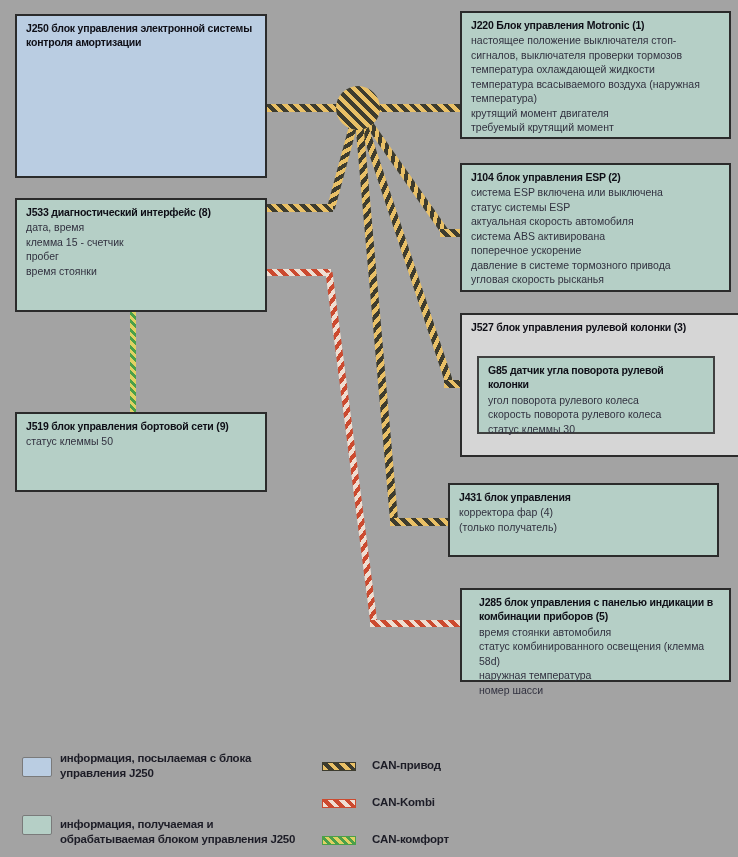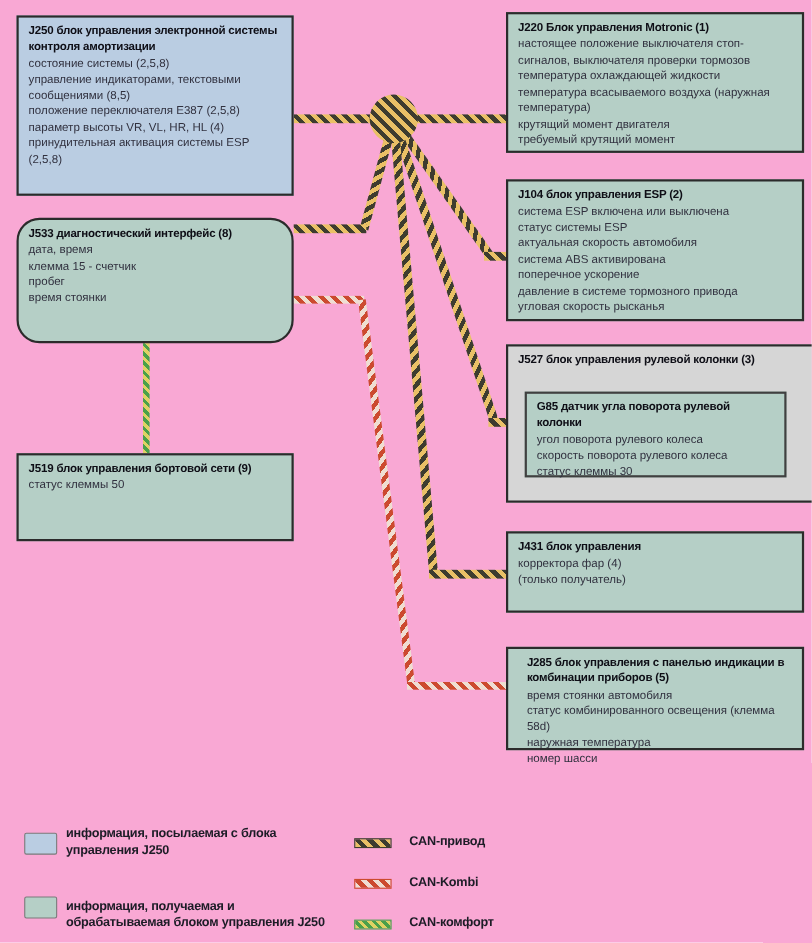--- a/index.html
+++ b/index.html
@@ -1,17 +1,17 @@
 <!DOCTYPE html>
 <html><head>
 <meta charset="utf-8">
 <style>
   html,body { margin:0; padding:0; background:#ffffff; }
   #stage {
-    position:relative; width:738px; height:857px; background:#f9a8d4;
+    position:relative; width:738px; height:857px; background:#a3a3a3;
     font-family:"Liberation Sans", sans-serif; overflow:hidden;
   }
   .box {
     position:absolute; box-sizing:border-box;
     border:2px solid #2b2b2b; padding:5px 9px;
     font-size:10.5px; line-height:1.38; color:#31313f;
   }
   .box-title { font-weight:bold; color:#0e0e16; letter-spacing:-0.2px; margin-bottom:1px; }
   .box-lines { white-space:pre-line; }
   .fill-blue  { background:#bacde2; }
@@ -70,28 +70,23 @@
   <div class="line hatch-kombi" style="left:267px; top:269px; width:64px; height:7px;"></div>
   <div class="line hatch-kombi diag" style="left:329px; top:269px; width:355px; height:7px; transform:rotate(82.7deg);"></div>
   <div class="line hatch-kombi" style="left:370px; top:620px; width:90px; height:7px;"></div>
 
   <div class="line hatch-comfort" style="left:130px; top:312px; width:6px; height:100px;"></div>
 
   <div class="hub" style="left:336px; top:86px; width:44px; height:44px;"></div>
 
   <div class="box fill-blue" style="left:15px; top:14px; width:252px; height:164px;">
     <div class="box-title">J250 блок управления электронной системы контроля амортизации</div>
-    <div class="box-lines">состояние системы (2,5,8)
-управление индикаторами, текстовыми сообщениями (8,5)
-положение переключателя E387 (2,5,8)
-параметр высоты VR, VL, HR, HL (4)
-принудительная активация системы ESP (2,5,8)</div>
   </div>
 
-  <div class="box fill-green" style="left:15px; top:198px; width:252px; height:114px;border-radius:21px;">
+  <div class="box fill-green" style="left:15px; top:198px; width:252px; height:114px;">
     <div class="box-title">J533 диагностический интерфейс (8)</div>
     <div class="box-lines">дата, время
 клемма 15 - счетчик
 пробег
 время стоянки</div>
   </div>
 
   <div class="box fill-green" style="left:15px; top:412px; width:252px; height:80px;">
     <div class="box-title">J519 блок управления бортовой сети (9)</div>
     <div class="box-lines">статус клеммы 50</div>
@@ -120,21 +115,21 @@
   <div class="box fill-gray" style="left:460px; top:313px; width:311px; height:144px;">
     <div class="box-title">J527 блок управления рулевой колонки (3)</div>
     <div class="box fill-green inner-box" style="left:15px; top:41px; width:238px; height:78px;">
       <div class="box-title">G85 датчик угла поворота рулевой колонки</div>
       <div class="box-lines">угол поворота рулевого колеса
 скорость поворота рулевого колеса
 статус клеммы 30</div>
     </div>
   </div>
 
-  <div class="box fill-green" style="left:460px; top:483px; width:271px; height:74px;">
+  <div class="box fill-green" style="left:448px; top:483px; width:271px; height:74px;">
     <div class="box-title">J431 блок управления</div>
     <div class="box-lines">корректора фар (4)
 (только получатель)</div>
   </div>
 
   <div class="box fill-green" style="left:460px; top:588px; width:271px; height:94px;padding-left:17px;">
     <div class="box-title">J285 блок управления с панелью индикации в комбинации приборов (5)</div>
     <div class="box-lines">время стоянки автомобиля
 статус комбинированного освещения (клемма 58d)
 наружная температура

